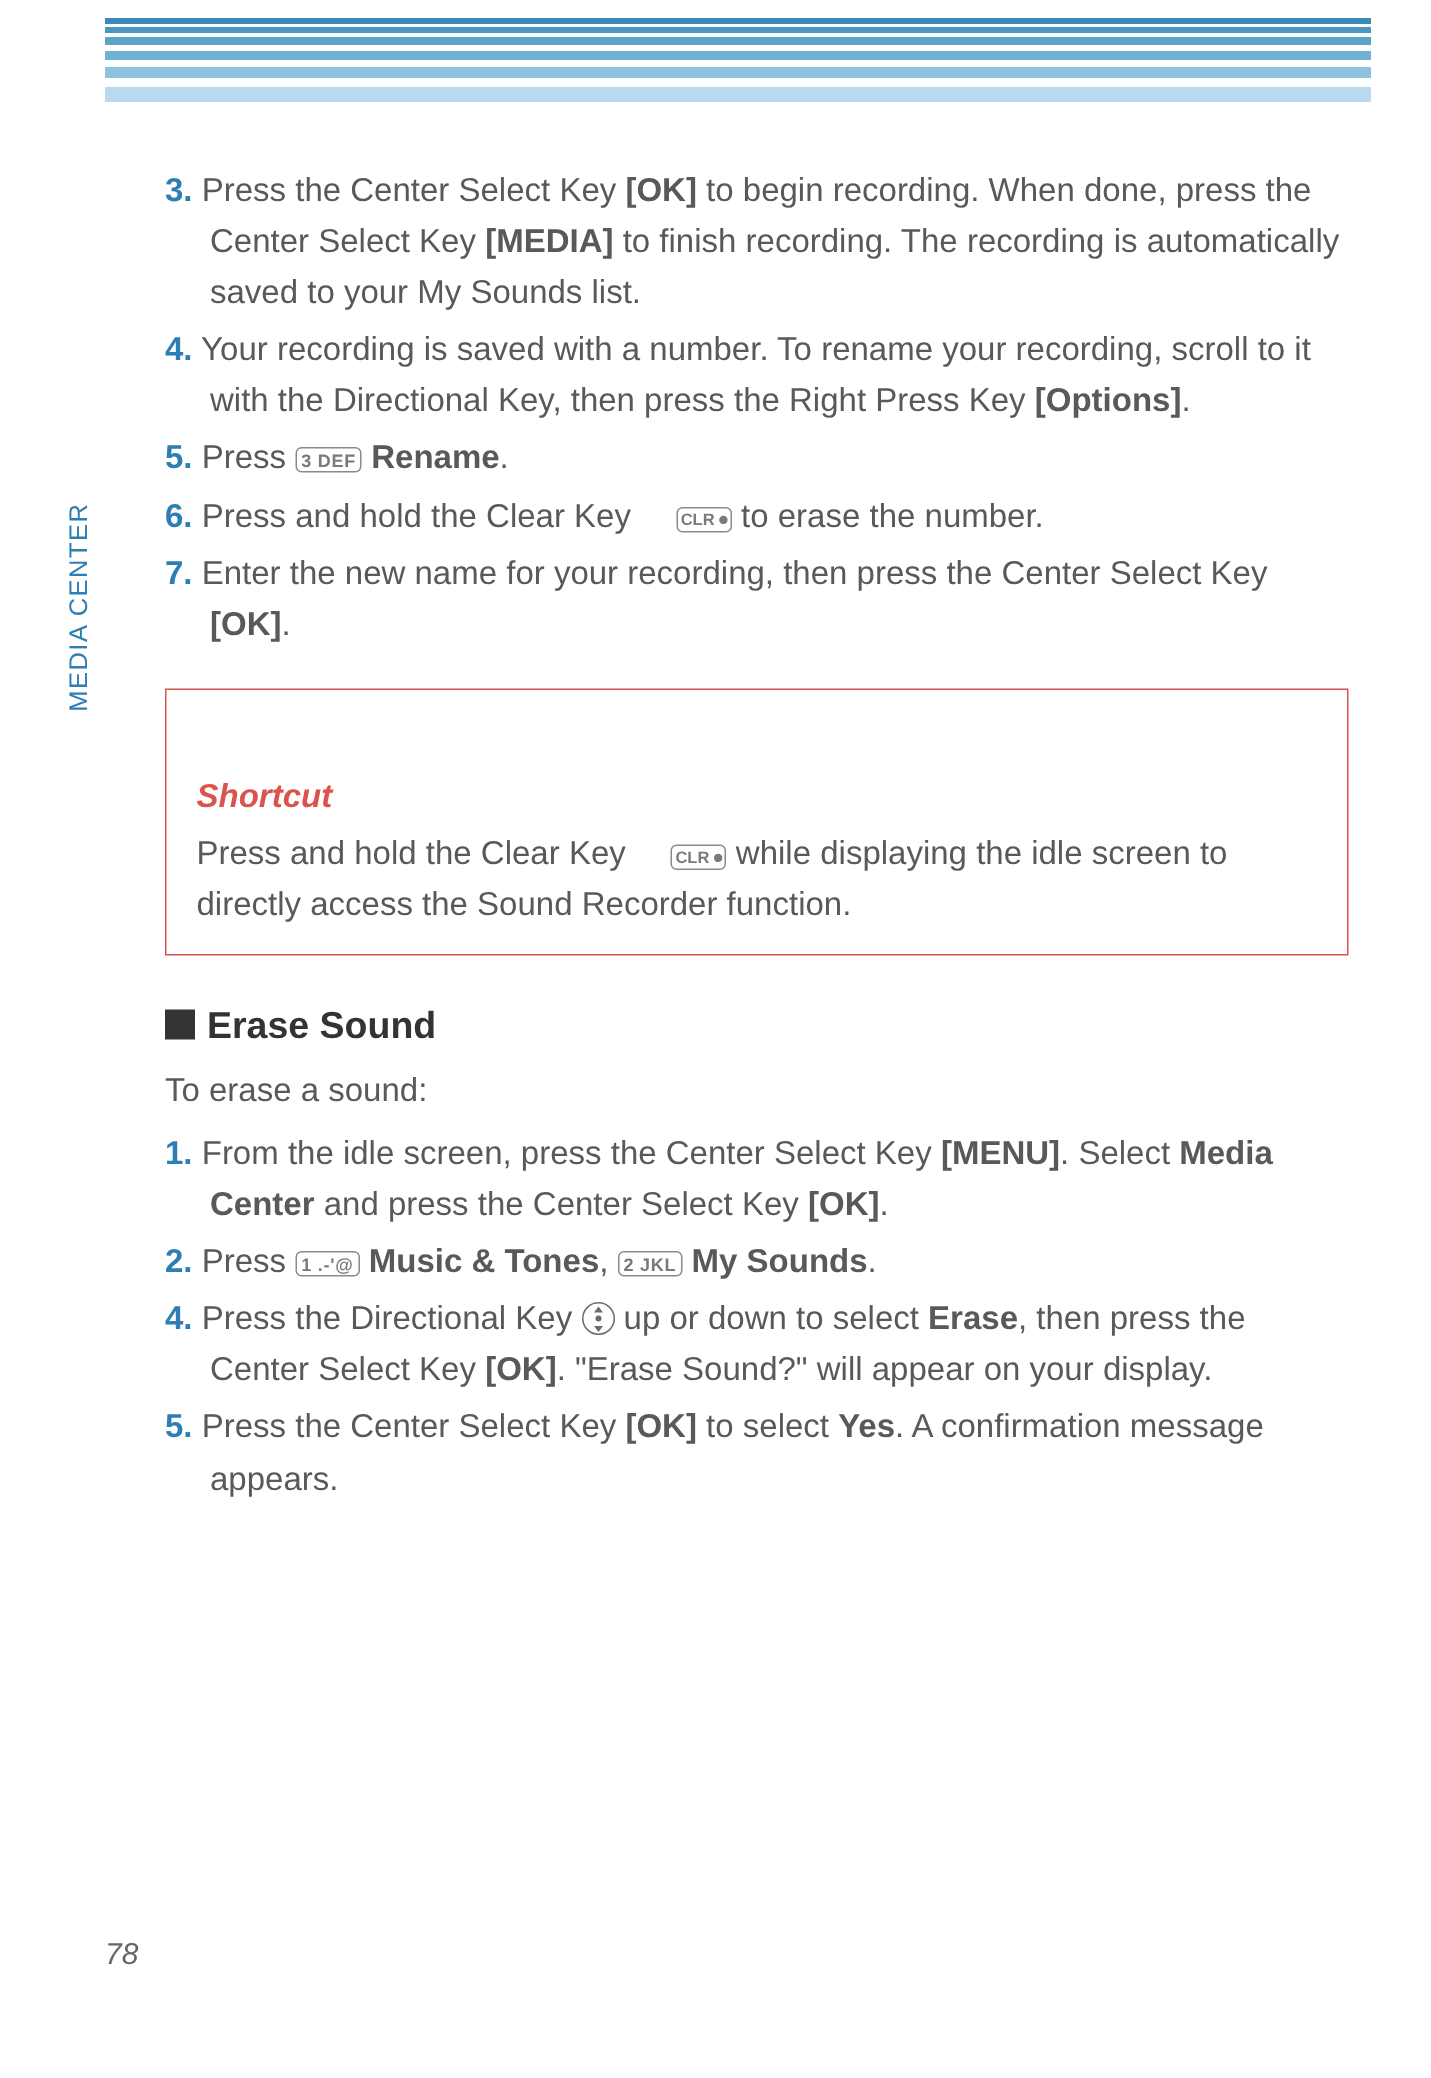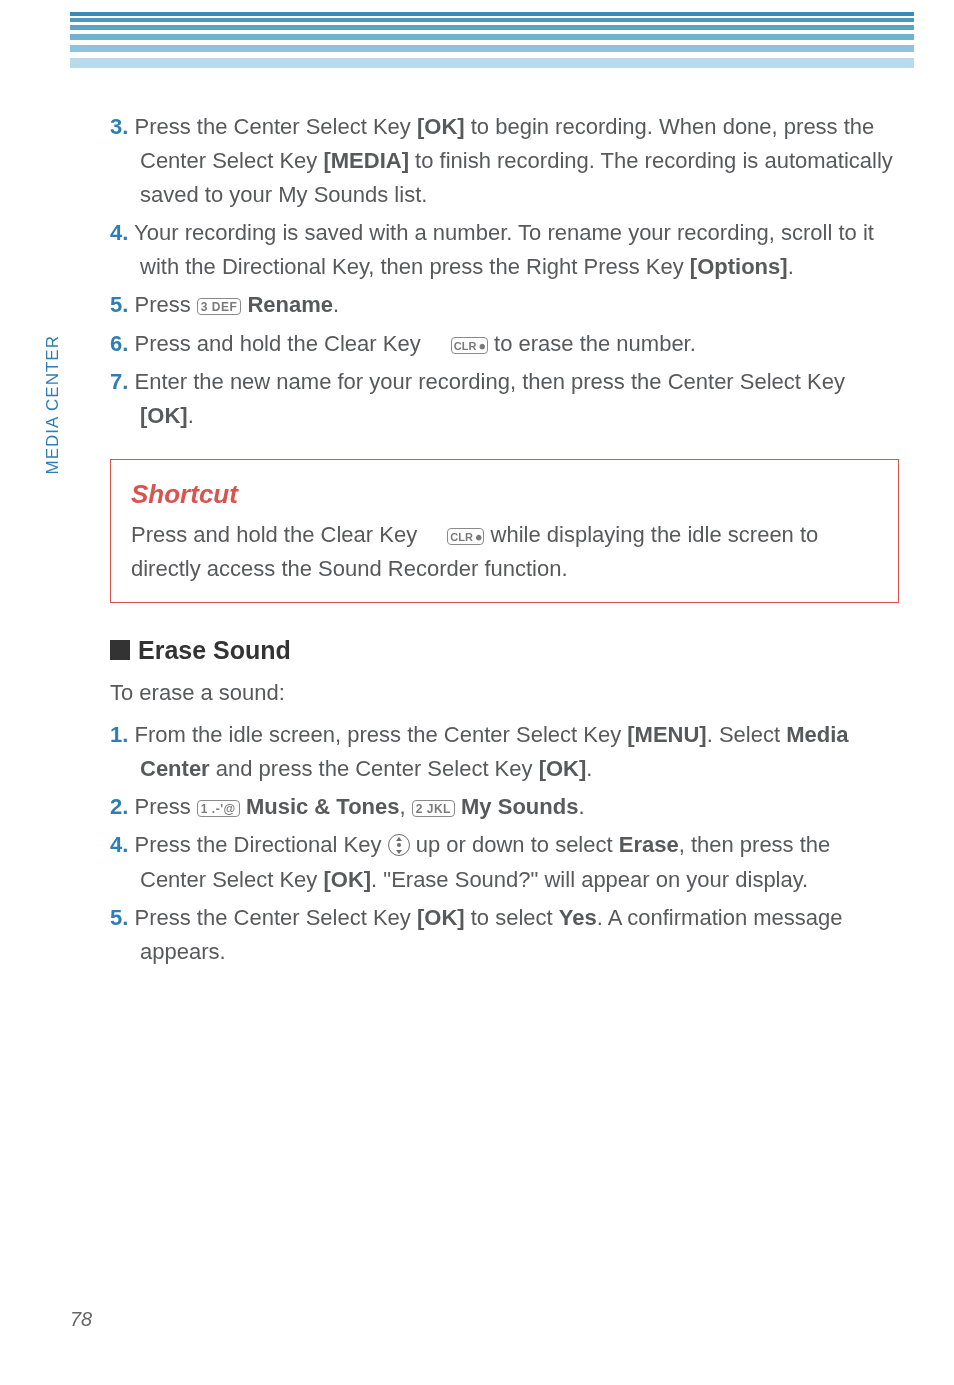--- a/index.html
+++ b/index.html
@@ -127,22 +127,23 @@
   .shortcut-box {
     border: 1.5px solid #d9534f;
     padding: 14px 20px 16px 20px;
     margin-top: 26px;
     margin-bottom: 28px;
   }
   .shortcut-title {
     color: #d9534f;
     font-weight: bold;
     font-style: italic;
-    font-size: 26px;
+    font-size: 22px;
     margin-bottom: 4px;
+    margin-top: 40px;
   }
   .section-head {
     font-size: 25px;
     font-weight: bold;
     color: #333;
     margin-top: 18px;
     margin-bottom: 6px;
   }
   .section-head .square {
     display: inline-block;
@@ -150,21 +151,21 @@
     height: 20px;
     background: #333;
     vertical-align: -1px;
     margin-right: 8px;
   }
   .intro {
     margin-bottom: 8px;
   }
   .page-num {
     position: absolute;
-    bottom: 50px;
+    bottom: 66px;
     left: 70px;
     font-style: italic;
     color: #666;
     font-size: 20px;
   }
 </style>
 </head>
 <body>
 
 <div class="banner"></div>

